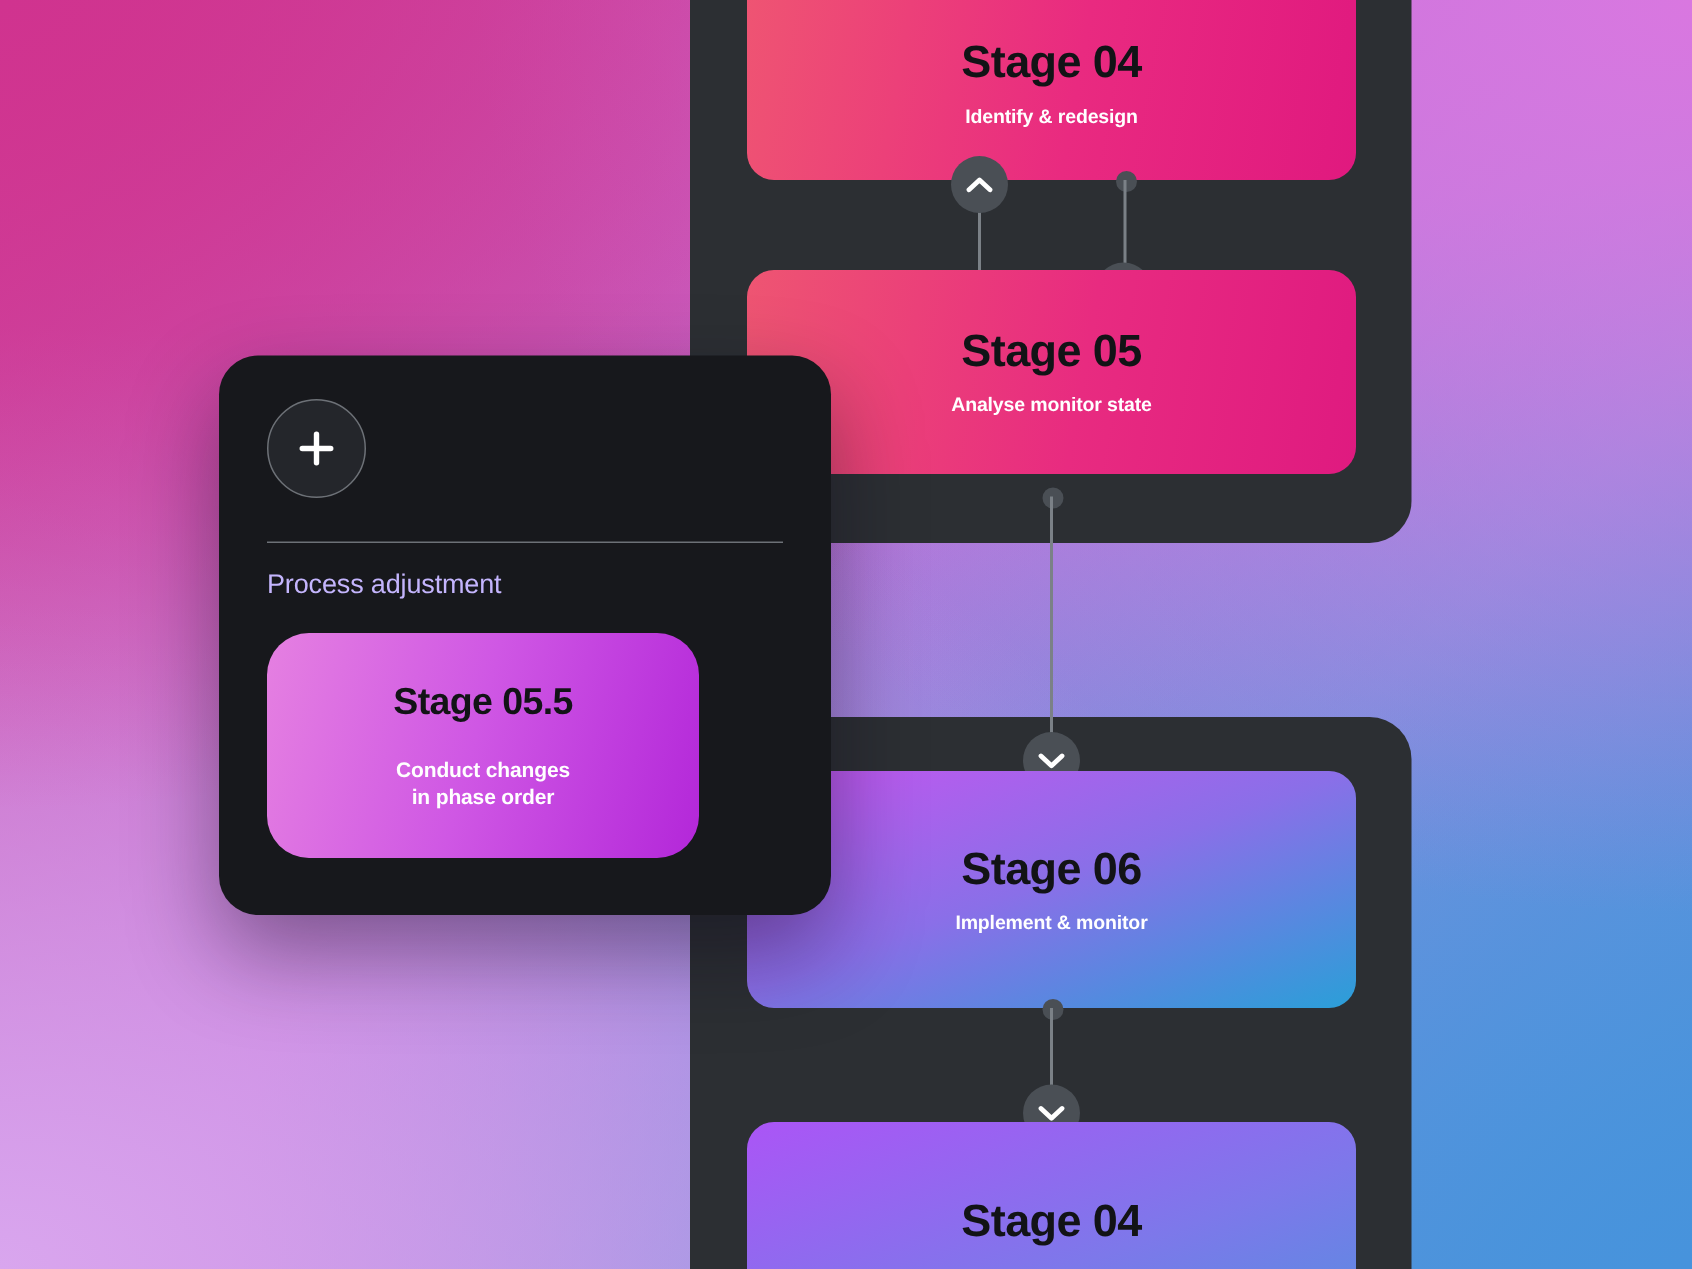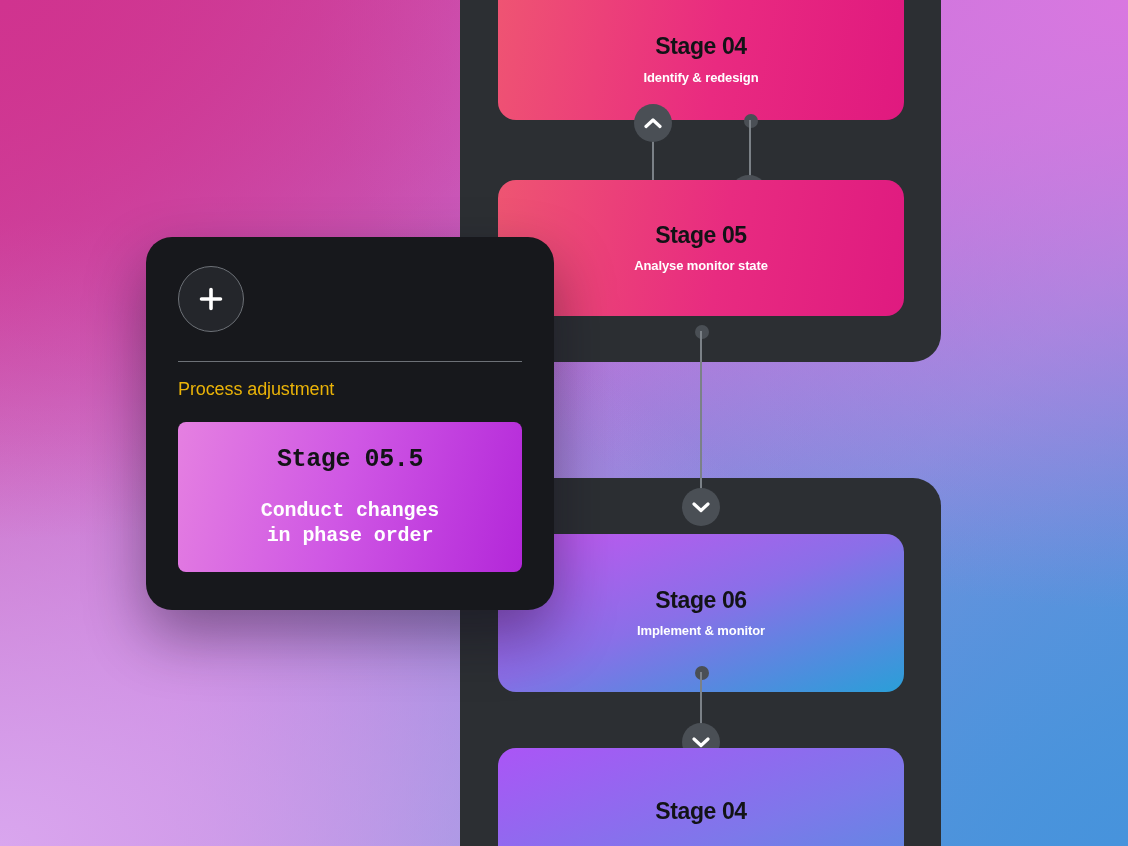--- a/index.html
+++ b/index.html
@@ -44,21 +44,21 @@
     box-sizing: border-box;
     padding: 14px 18px;
     text-align: center;
     display: flex;
     flex-direction: column;
     align-items: center;
     justify-content: center;
     overflow: hidden;
   }
   .stage-title {
-    font-size: 23px;
+    font-size: 30px;
     font-weight: 700;
     letter-spacing: -0.4px;
     color: #121316;
     line-height: 1.15;
   }
   .stage-sub {
     margin-top: 10px;
     font-size: 13px;
     font-weight: 700;
     color: #ffffff;
@@ -72,21 +72,20 @@
     justify-content: flex-end;
     padding-bottom: 34px;
   }
   #card-stage-05 {
     top: 180px; height: 136px;
     background: linear-gradient(100deg, #ee5572 0%, #e82b80 55%, #df1a80 100%);
   }
   #card-stage-06 {
     top: 514px; height: 158px;
     background: linear-gradient(160deg, #c456f0 0%, #8a6fe8 48%, #2a9fd8 100%);
-    margin-top: 20px;
   }
   #card-stage-07 {
     top: 748px; height: 170px;
     background: linear-gradient(160deg, #ab55f6 0%, #7d78ea 55%, #4f92de 100%);
     justify-content: flex-start;
     padding-top: 50px;
   }
 
   
   .conn-line {
@@ -163,39 +162,38 @@
 
   #popup-divider {
     margin-top: 29px;
     height: 1px;
     background: #6d7177;
     width: 100%;
   }
   #popup-label {
     margin-top: 17px;
     font-size: 18px;
-    color: #eab308;
+    color: #c4b5fd;
     letter-spacing: -0.1px;
   }
 
   #card-stage-055 {
     margin-top: 22px;
-    width: 344px;
+    width: 288px;
     height: 150px;
-    border-radius: 8px;
+    border-radius: 28px;
     background: linear-gradient(105deg, #e580e1 0%, #cf57e4 48%, #b327d9 100%);
     display: flex;
     flex-direction: column;
     align-items: center;
     justify-content: center;
     text-align: center;
-    font-family: Liberation Mono, monospace;
   }
   #card-stage-055 .stage-title { font-size: 25px; }
-  #card-stage-055 .stage-sub   { font-size: 20px; margin-top: 23px; }
+  #card-stage-055 .stage-sub   { font-size: 14px; margin-top: 23px; }
 </style>
 </head>
 <body>
 
 <div id="stage-root">
 
   <div class="flow-panel" id="flow-panel-top"></div>
   <div class="flow-panel" id="flow-panel-bottom"></div>
 
   <div class="stage-card" id="card-stage-04">

